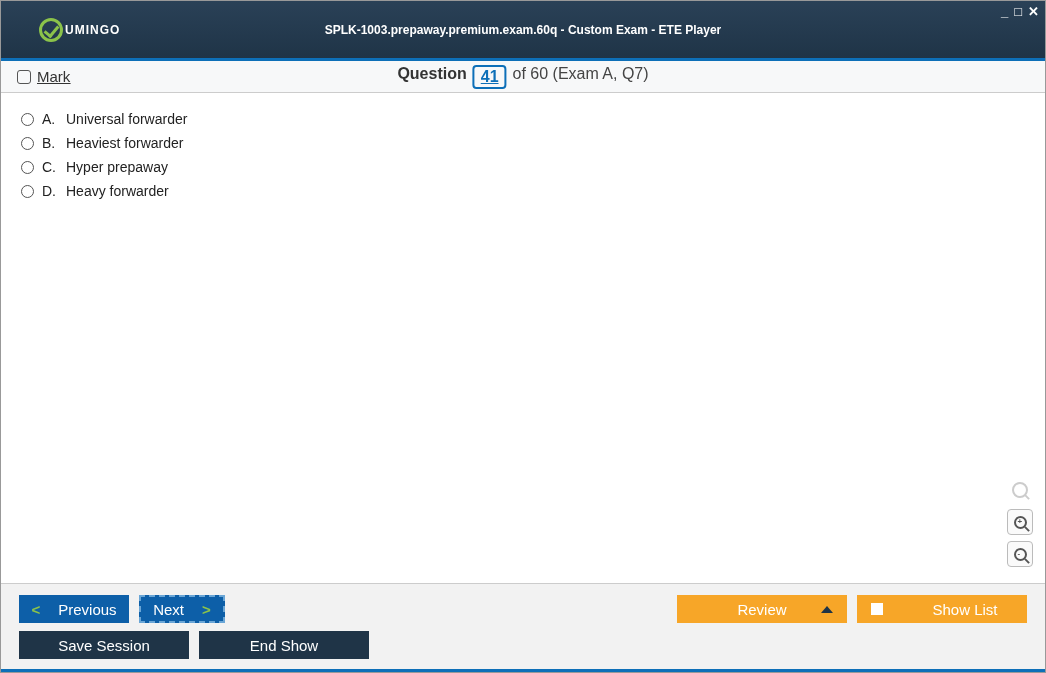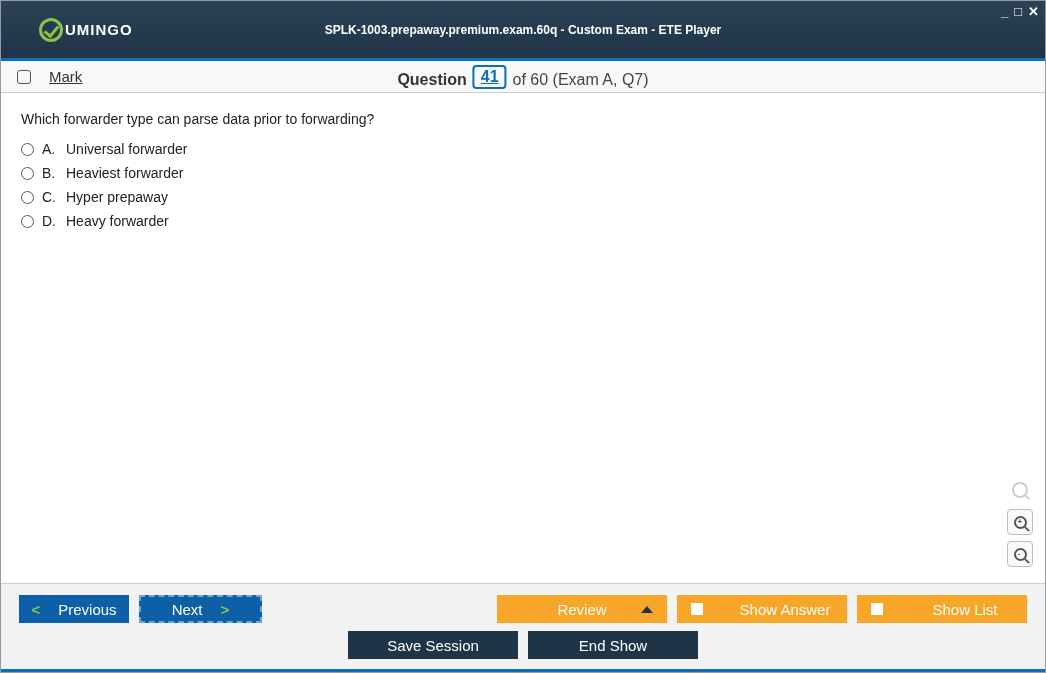--- a/index.html
+++ b/index.html
@@ -1,50 +1,50 @@
 <!DOCTYPE html>
 <html><head>
 <meta charset="utf-8">
 <style>
 * { margin:0; padding:0; box-sizing:border-box; font-family:Arial,Helvetica,sans-serif; }
 body { width:1046px; height:673px; background:#fff; position:relative; overflow:hidden; border:1px solid #999; }
 .titlebar { height:60px; background:linear-gradient(#2a4157,#1f3447); display:flex; align-items:center; position:relative; border-bottom:3px solid #0d6fb8; }
 .logo { margin-left:38px; display:flex; align-items:center; }
 .logo-check { width:24px; height:24px; border:3px solid #8bc34a; border-radius:50%; position:relative; margin-right:2px; }
 .logo-check::after { content:""; position:absolute; left:5px; top:2px; width:6px; height:11px; border:solid #8bc34a; border-width:0 3px 3px 0; transform:rotate(40deg); }
-.logo-text { color:#fff; font-weight:bold; font-size:15px; letter-spacing:1px; }
+.logo-text { color:#fff; font-weight:bold; font-size:12px; letter-spacing:1px; }
 .app-title { position:absolute; left:50%; transform:translateX(-50%); color:#fff; font-size:12px; font-weight:bold; }
 .win-controls { position:absolute; top:3px; right:6px; display:flex; gap:6px; }
 .win-btn { color:#fff; font-size:13px; font-weight:bold; cursor:pointer; }
 .qbar { height:32px; background:#f7f8f9; border-bottom:1px solid #ccc; display:flex; align-items:center; position:relative; }
-.mark-wrap { display:flex; align-items:center; gap:18px; margin-left:16px; color:#333; }
+.mark-wrap { display:flex; align-items:center; gap:6px; margin-left:16px; color:#333; }
 .mark-chk { width:14px; height:14px; border:1.5px solid #555; border-radius:3px; }
 .mark-label { font-size:15px; text-decoration:underline; }
-.qcenter { position:absolute; left:50%; transform:translateX(-50%); font-size:16px; color:#444; display:flex; align-items:flex-end; gap:6px; }
+.qcenter { position:absolute; left:50%; transform:translateX(-50%); font-size:16px; color:#444; display:flex; align-items:flex-start; gap:6px; }
 .qcenter .bold { font-weight:bold; color:#333; }
 .qnum-box { border:2px solid #0d6fb8; border-radius:4px; padding:1px 6px; color:#0d6fb8; font-weight:bold;text-decoration:underline; }
 .content { padding:18px 20px; color:#222; font-size:14px; height:490px; position:relative; }
 .qtext { margin-bottom:14px; }
 .opts { display:flex; flex-direction:column; gap:8px; }
 .opt { display:flex; align-items:center; gap:8px; }
 .radio { width:13px; height:13px; border:1.5px solid #555; border-radius:50%; flex-shrink:0; }
 .opt-letter { width:16px; }
 .zoom-col { position:absolute; right:12px; bottom:16px; display:flex; flex-direction:column; gap:6px; align-items:center; }
 .zoom-btn { width:26px; height:26px; border:1px solid #bbb; border-radius:4px; background:#fafafa; display:flex; align-items:center; justify-content:center; color:#555; font-size:14px; font-weight:bold; cursor:pointer; position:relative; }
 .search-btn { color:#ccc; border:none; background:none; font-size:18px; }
 .footer { height:90px; background:#f2f2f2; border-top:1px solid #ccc; padding:10px 18px 0; }
 .footer-row { display:flex; gap:10px; align-items:center; height:30px; }
 .footer-row.top { justify-content:flex-start; margin-bottom:10px; }
-.footer-row.bot { justify-content:center; padding-bottom:8px; }
+.footer-row.bot { justify-content:flex-start; padding-bottom:8px; }
 .btn { height:28px; display:flex; align-items:center; justify-content:center; color:#fff; font-size:15px; cursor:pointer; position:relative; }
 .btn-blue { background:#0d5fa8; }
 .btn-orange { background:#f7a628; }
 .btn-dark { background:#1f3447; }
 .btn-prev { width:110px; }
-.btn-next { width:123px; border:2px dashed #6aa6d6; }
+.btn-next { width:86px; border:2px dashed #6aa6d6; }
 .btn-review { width:170px; margin-left:auto; }
 .btn-answer, .btn-list { width:170px; justify-content:flex-start; padding-left:14px; gap:20px; }
 .btn-save, .btn-end { width:170px; }
 .chev-l { color:#8bc34a; margin-right:18px; font-weight:bold; }
 .chev-r { color:#8bc34a; margin-left:18px; font-weight:bold; }
 .tri-up { width:0; height:0; border-left:6px solid transparent; border-right:6px solid transparent; border-bottom:7px solid #1f3447; position:absolute; right:14px; top:11px; }
 .sq { width:12px; height:12px; background:#fff; flex-shrink:0; }
 .label-txt { flex:1; text-align:center; }
 .circle { width:16px; height:16px; border:2px solid #ccc; border-radius:50%; position:relative; }
 .circle::after { content:""; position:absolute; width:6px; height:2px; background:#ccc; bottom:-2px; right:-4px; transform:rotate(45deg); }
@@ -75,21 +75,20 @@
     <span class="mark-label"><span style="text-decoration:underline">Mark</span></span>
   </div>
   <div class="qcenter">
     <span class="bold">Question</span>
     <span class="qnum-box">41</span>
     <span>of 60 (Exam A, Q7)</span>
   </div>
 </div>
 
 <div class="content">
-  <div class="qtext">Which forwarder type can parse data prior to forwarding?</div>
   <div class="opts">
     <div class="opt">
       <div class="radio"></div>
       <span class="opt-letter">A.</span>
       <span>Universal forwarder</span>
     </div>
     <div class="opt">
       <div class="radio"></div>
       <span class="opt-letter">B.</span>
       <span>Heaviest forwarder</span>
@@ -129,24 +128,20 @@
       <span>Previous</span>
     </div>
     <div class="btn btn-blue btn-next">
       <span>Next</span>
       <span class="chev-r">&gt;</span>
     </div>
     <div class="btn btn-orange btn-review">
       <span>Review</span>
       <div class="tri-up"></div>
     </div>
-    <div class="btn btn-orange btn-answer">
-      <div class="sq"></div>
-      <span class="label-txt">Show Answer</span>
-    </div>
     <div class="btn btn-orange btn-list">
       <div class="sq"></div>
       <span class="label-txt">Show List</span>
     </div>
   </div>
   <div class="footer-row bot">
     <div class="btn btn-dark btn-save">
       <span>Save Session</span>
     </div>
     <div class="btn btn-dark btn-end">

